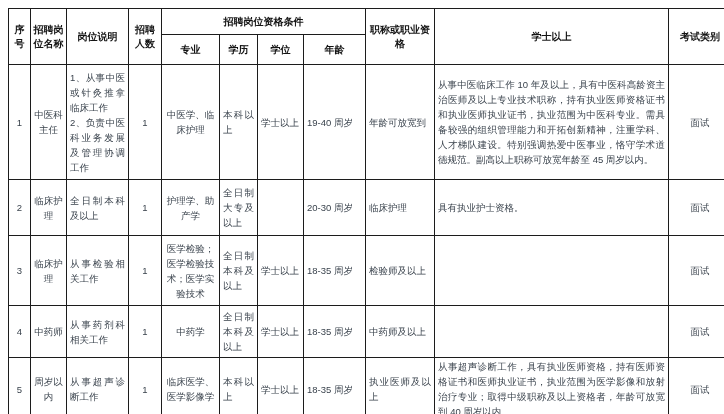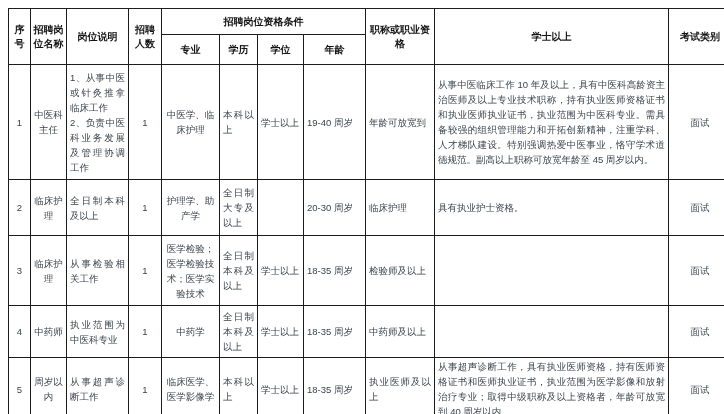--- a/index.html
+++ b/index.html
@@ -122,21 +122,21 @@
     <td class="j">学士以上</td>
     <td class="j">18-35 周岁</td>
     <td class="j">检验师及以上</td>
     <td class="other"></td>
     <td class="c">面试</td>
   </tr>
 
   <tr class="r4">
     <td class="c">4</td>
     <td class="c">中药师</td>
-    <td class="desc">执业范围为中医科专业</td>
+    <td class="desc">从事药剂科相关工作</td>
     <td class="c">1</td>
     <td class="c">中药学</td>
     <td class="j">全日制本科及以上</td>
     <td class="j">学士以上</td>
     <td class="j">18-35 周岁</td>
     <td class="j">中药师及以上</td>
     <td class="other"></td>
     <td class="c">面试</td>
   </tr>
 

